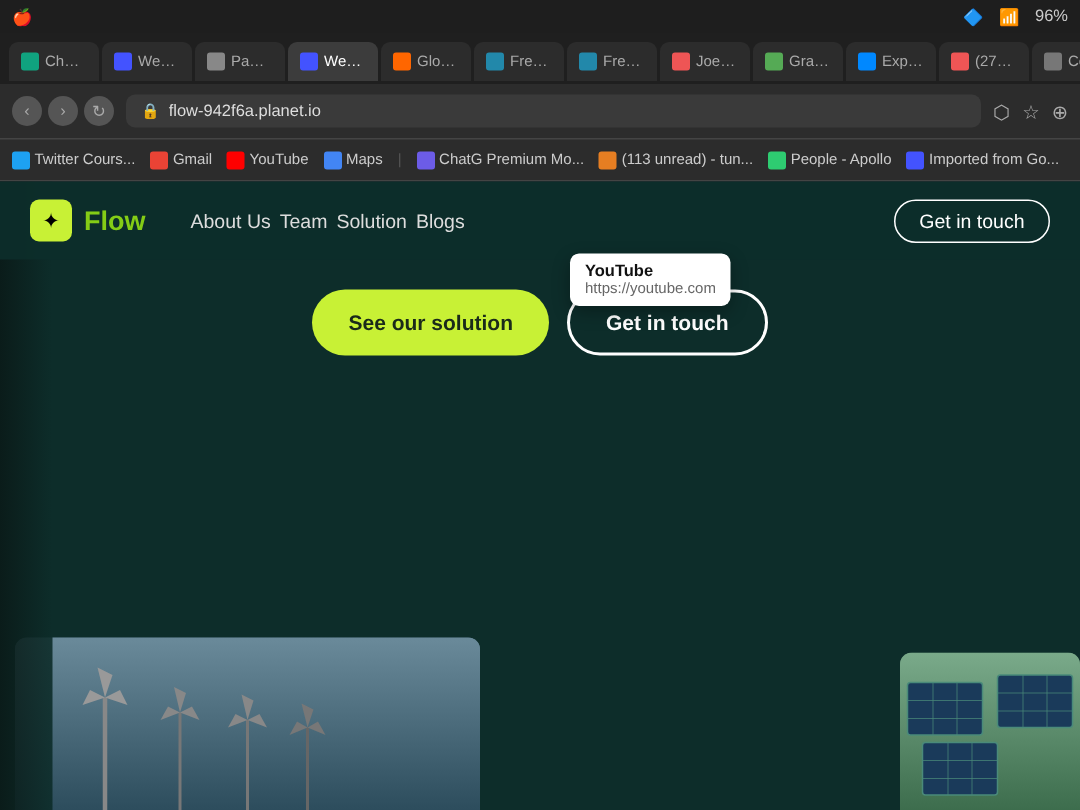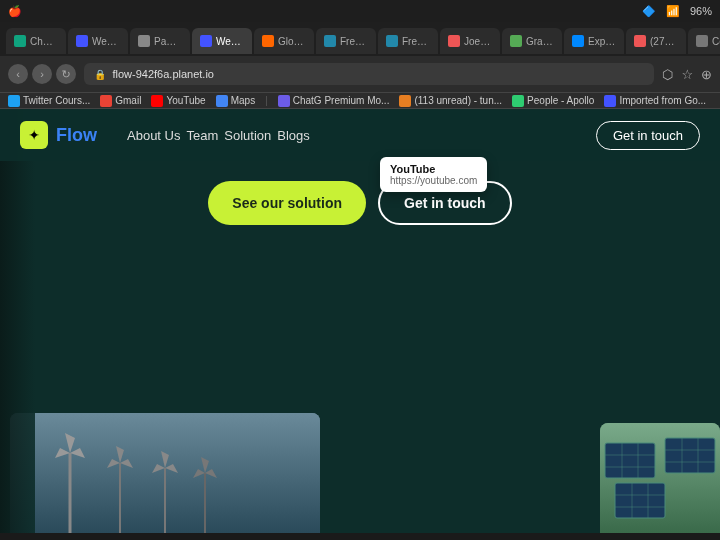--- a/index.html
+++ b/index.html
@@ -96,21 +96,21 @@
     }
     .lock-icon { color: #aaa; font-size: 10px; }
     .browser-icons { display: flex; gap: 8px; color: #aaa; font-size: 13px; }
 
     
     .bookmarks-bar {
       display: flex;
       align-items: center;
       padding: 2px 8px;
       background: #2c2c2c;
-      height: 16px;
+      height: 28px;
       gap: 10px;
       font-size: 10px;
       color: #ccc;
       border-top: 1px solid #444;
       overflow: hidden;
     }
     .bookmark-item { display: flex; align-items: center; gap: 3px; white-space: nowrap; cursor: pointer; }
     .bookmark-icon { width: 12px; height: 12px; border-radius: 2px; background: #666; }
     .bookmark-sep { color: #555; }
 
@@ -139,21 +139,21 @@
       margin-right: 30px;
     }
     .logo-icon {
       width: 28px; height: 28px;
       background: #c8f135;
       border-radius: 6px;
       display: flex; align-items: center; justify-content: center;
       font-size: 14px;
     }
     .logo-text {
-      color: #3b82f6;
+      color: #84cc16;
       font-size: 18px;
       font-weight: 600;
     }
     .site-nav-links {
       display: flex;
       gap: 6px;
       flex: 1;
     }
     .site-nav-link {
       color: #ddd;

